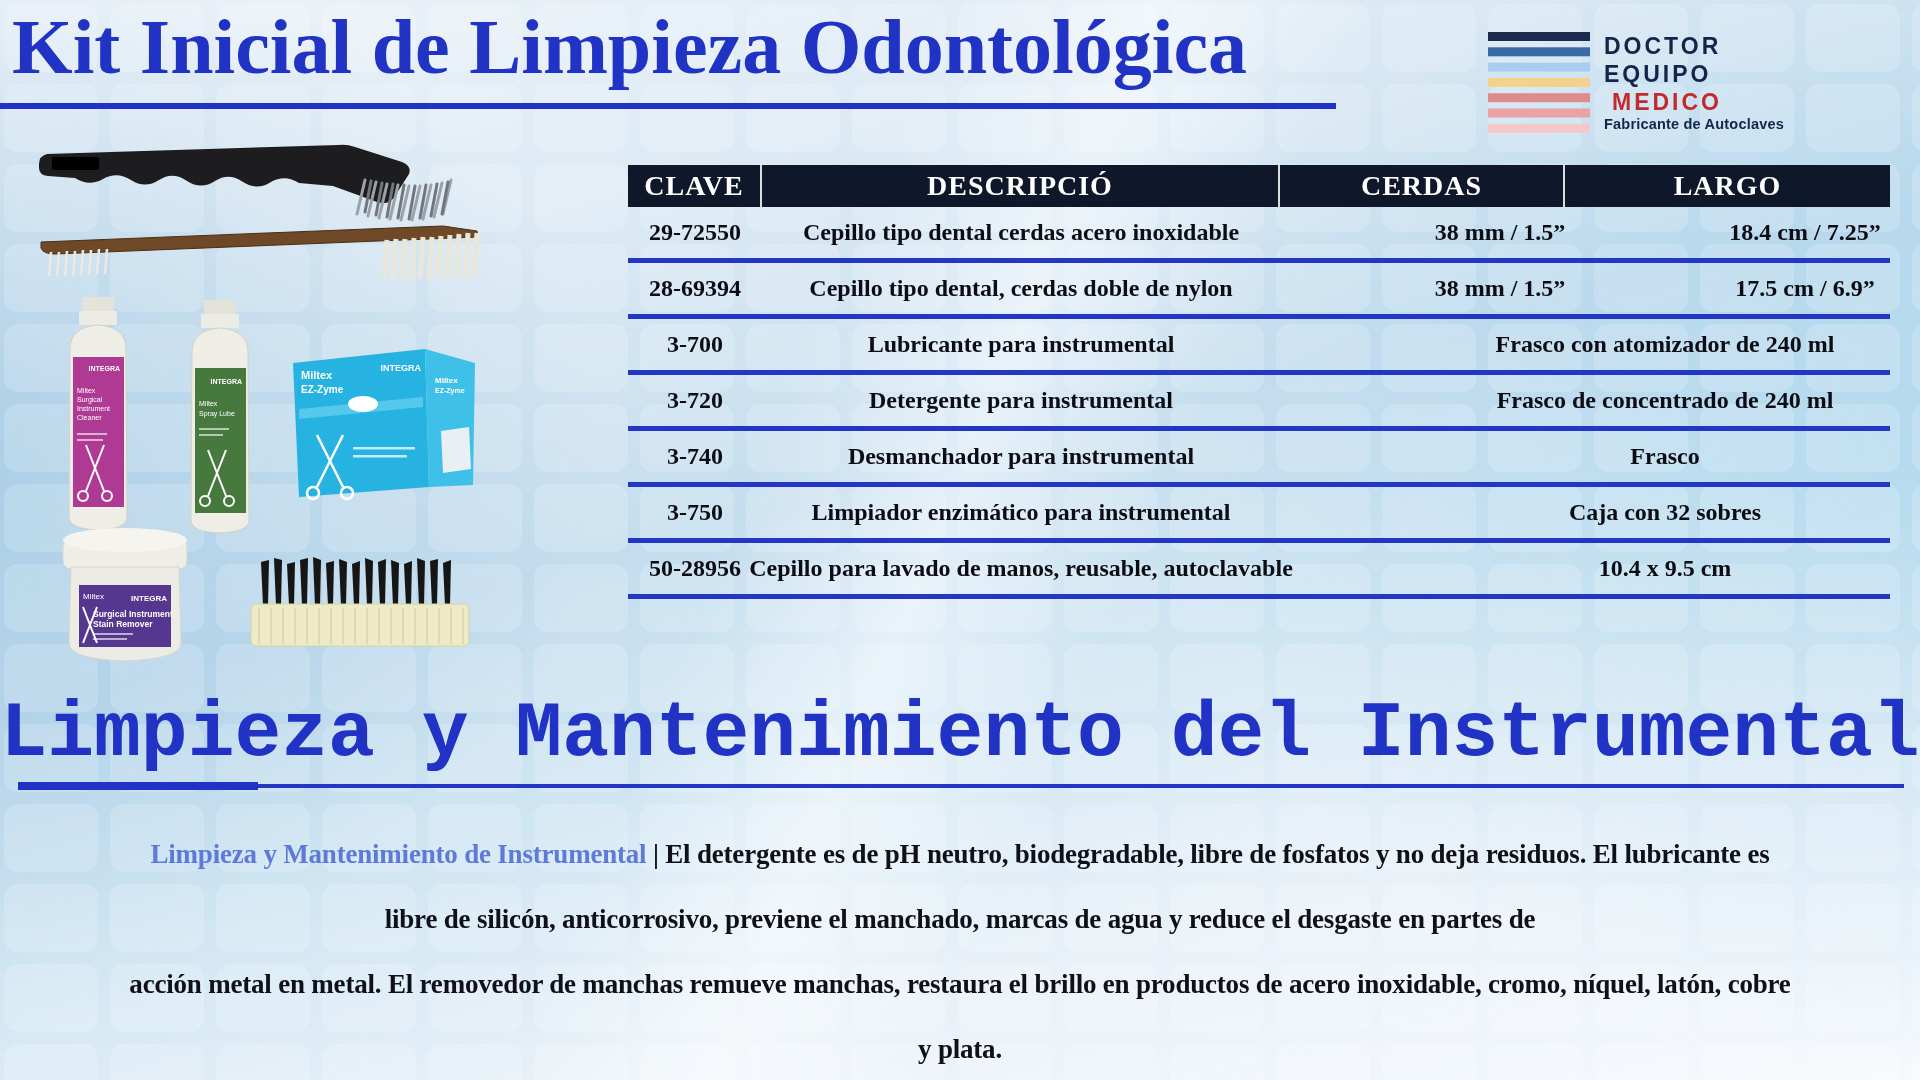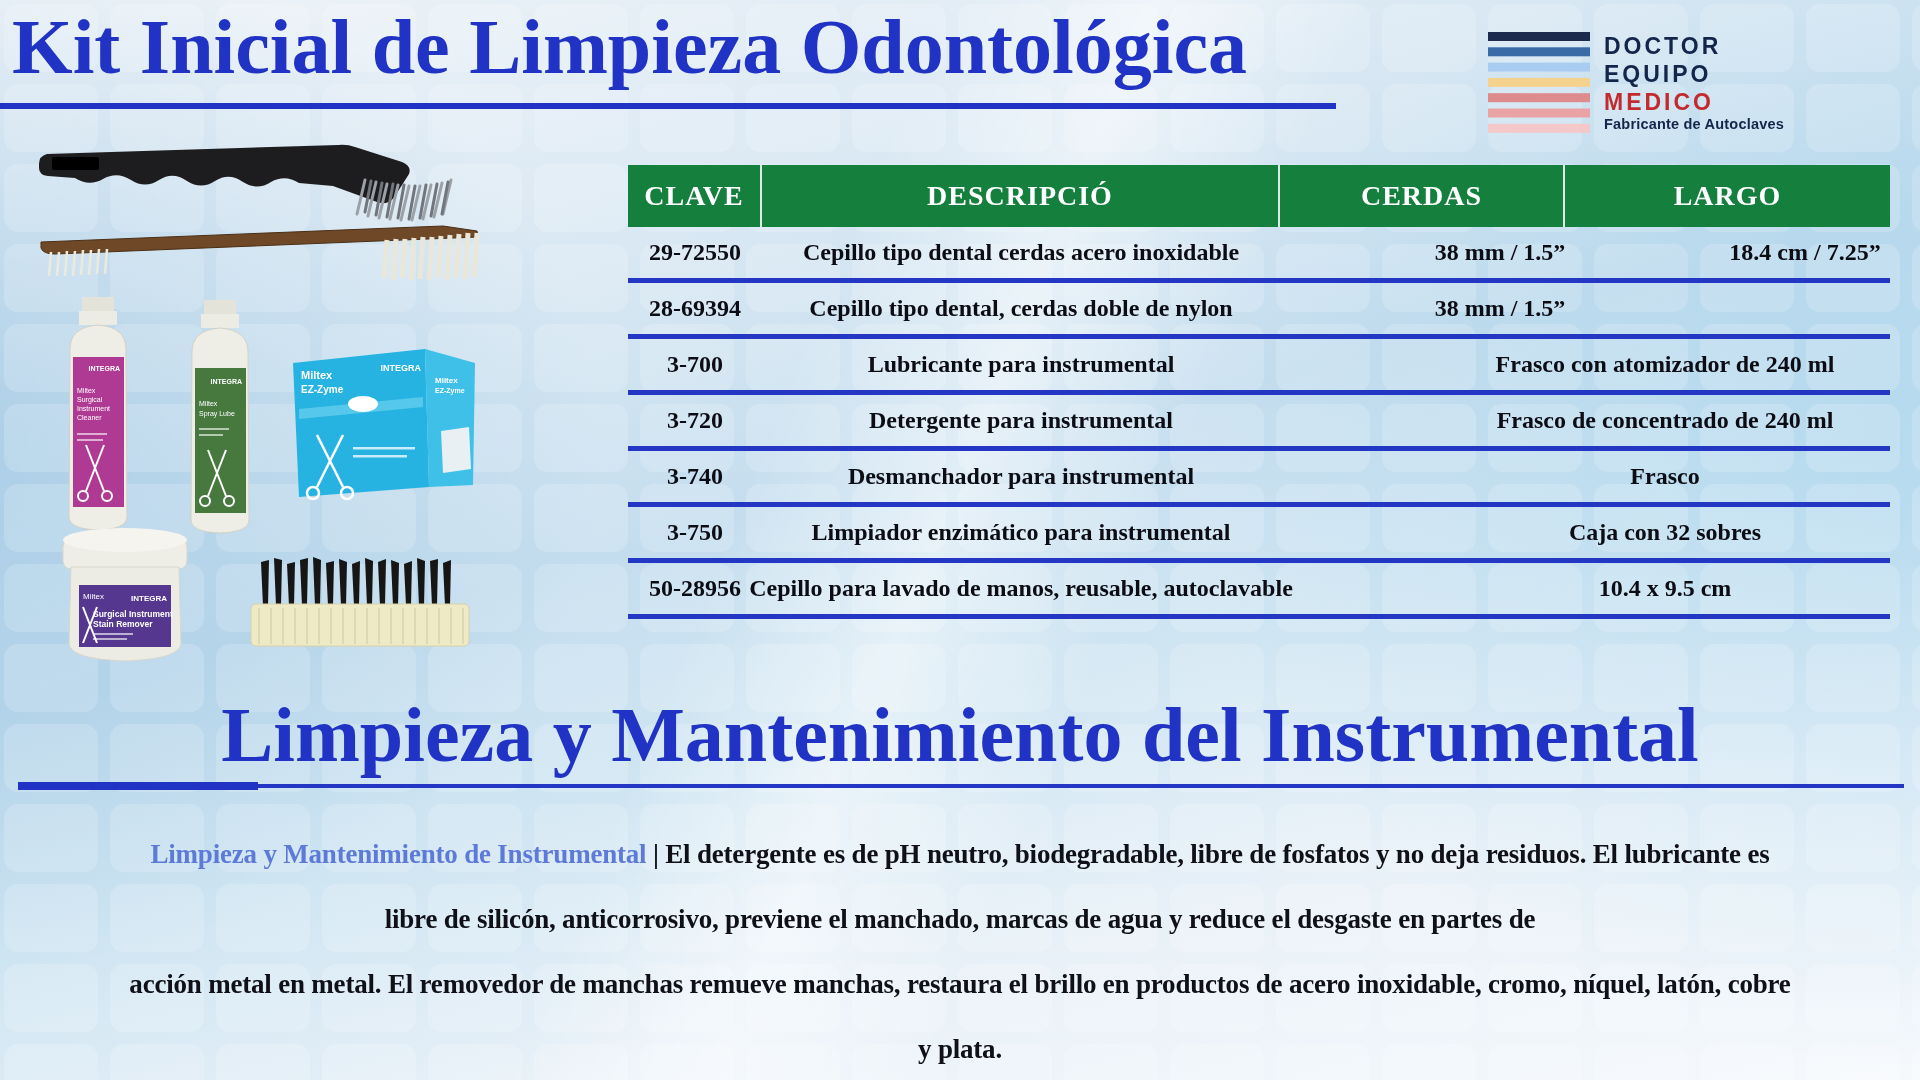--- a/index.html
+++ b/index.html
@@ -17,43 +17,43 @@
   .tiles{position:absolute;left:0;top:0;pointer-events:none;}
   .content{position:absolute;inset:0;}
 
   h1.title{position:absolute;left:12px;top:2px;margin:0;font-size:78px;font-weight:bold;color:#2133c5;white-space:nowrap;}
   .title-rule{position:absolute;left:0;top:103px;width:1336px;height:6px;background:#2133c5;}
 
   .logo{position:absolute;left:1488px;top:32px;display:flex;}
   .logo-stripes{width:102px;height:101px;}
   .logo-text{margin-left:14px;font-family:"Liberation Sans",sans-serif;color:#13264a;}
   .logo-text .word{font-size:23px;font-weight:800;letter-spacing:3px;line-height:28px;}
-  .logo-text .red{color:#c32a2e;}
+  .logo-text .red{color:#c32a2e;margin-left:8px;}
   .logo-text .tag{font-size:14.5px;font-weight:700;letter-spacing:0.2px;}
 
   .prod{position:absolute;}
   #p-wire{left:35px;top:142px;}
   #p-nylon{left:35px;top:222px;}
   #p-pink{left:48px;top:295px;}
   #p-green{left:170px;top:298px;}
   #p-box{left:283px;top:335px;}
   #p-jar{left:55px;top:525px;}
   #p-hand{left:235px;top:552px;}
 
   .table{position:absolute;left:628px;top:165px;width:1262px;font-weight:bold;}
-  .thead{display:flex;height:62px;background:#15803d;color:#ffffff;font-size:28px;letter-spacing:1px;}
+  .thead{display:flex;height:42px;background:#0f172a;color:#ffffff;font-size:28px;letter-spacing:1px;}
   .th{display:flex;align-items:center;justify-content:center;border-right:2px solid rgba(255,255,255,0.85);box-sizing:border-box;}
   .th:last-child{border-right:none;}
   .th.c1{width:134px}.th.c2{width:518px}.th.c3{width:285px}.th.c4{width:325px}
   .trow{display:flex;height:51px;border-bottom:5px solid #2336c4;color:#0c0c14;font-size:24px;}
   .td{display:flex;align-items:center;justify-content:center;white-space:nowrap;min-width:0;}
   .td.c1{width:134px}.td.c2{width:518px}.td.c3{width:440px}.td.c4{width:170px}
   .td.cm{width:610px;padding-left:160px;box-sizing:border-box;}
 
-  .subtitle{position:absolute;top:690px;left:0;width:1920px;text-align:center;font-size:78px;font-weight:bold;color:#2133c5;margin:0;}
+  .subtitle{position:absolute;top:690px;left:0;width:1920px;text-align:center;font-size:78px;font-weight:bold;color:#2133c5;margin:0;font-family:Liberation Mono, monospace;}
   .sub-rule{position:absolute;top:784px;left:18px;width:1886px;height:4px;background:#2336c4;}
   .sub-rule-left{position:absolute;top:782px;left:18px;width:240px;height:8px;background:#2133c5;}
 
   .paragraph{position:absolute;top:822px;left:0;width:1920px;text-align:center;
     font-size:27px;font-weight:bold;color:#101018;line-height:65px;letter-spacing:-0.2px;}
   .paragraph .lead{color:#5e7ad8;}
 </style>
 </head>
 <body>
 
@@ -271,20 +271,21 @@
     <div class="trow">
       <div class="td c1">29-72550</div>
       <div class="td c2">Cepillo tipo dental cerdas acero inoxidable</div>
       <div class="td c3">38 mm / 1.5”</div>
       <div class="td c4">18.4 cm / 7.25”</div>
     </div>
     <div class="trow">
       <div class="td c1">28-69394</div>
       <div class="td c2">Cepillo tipo dental, cerdas doble de nylon</div>
       <div class="td c3">38 mm / 1.5”</div>
+      <div class="td c4">17.5 cm / 6.9”</div>
     </div>
     <div class="trow">
       <div class="td c1">3-700</div>
       <div class="td c2">Lubricante para instrumental</div>
       <div class="td cm">Frasco con atomizador de 240 ml</div>
     </div>
     <div class="trow">
       <div class="td c1">3-720</div>
       <div class="td c2">Detergente para instrumental</div>
       <div class="td cm">Frasco de concentrado de 240 ml</div>

